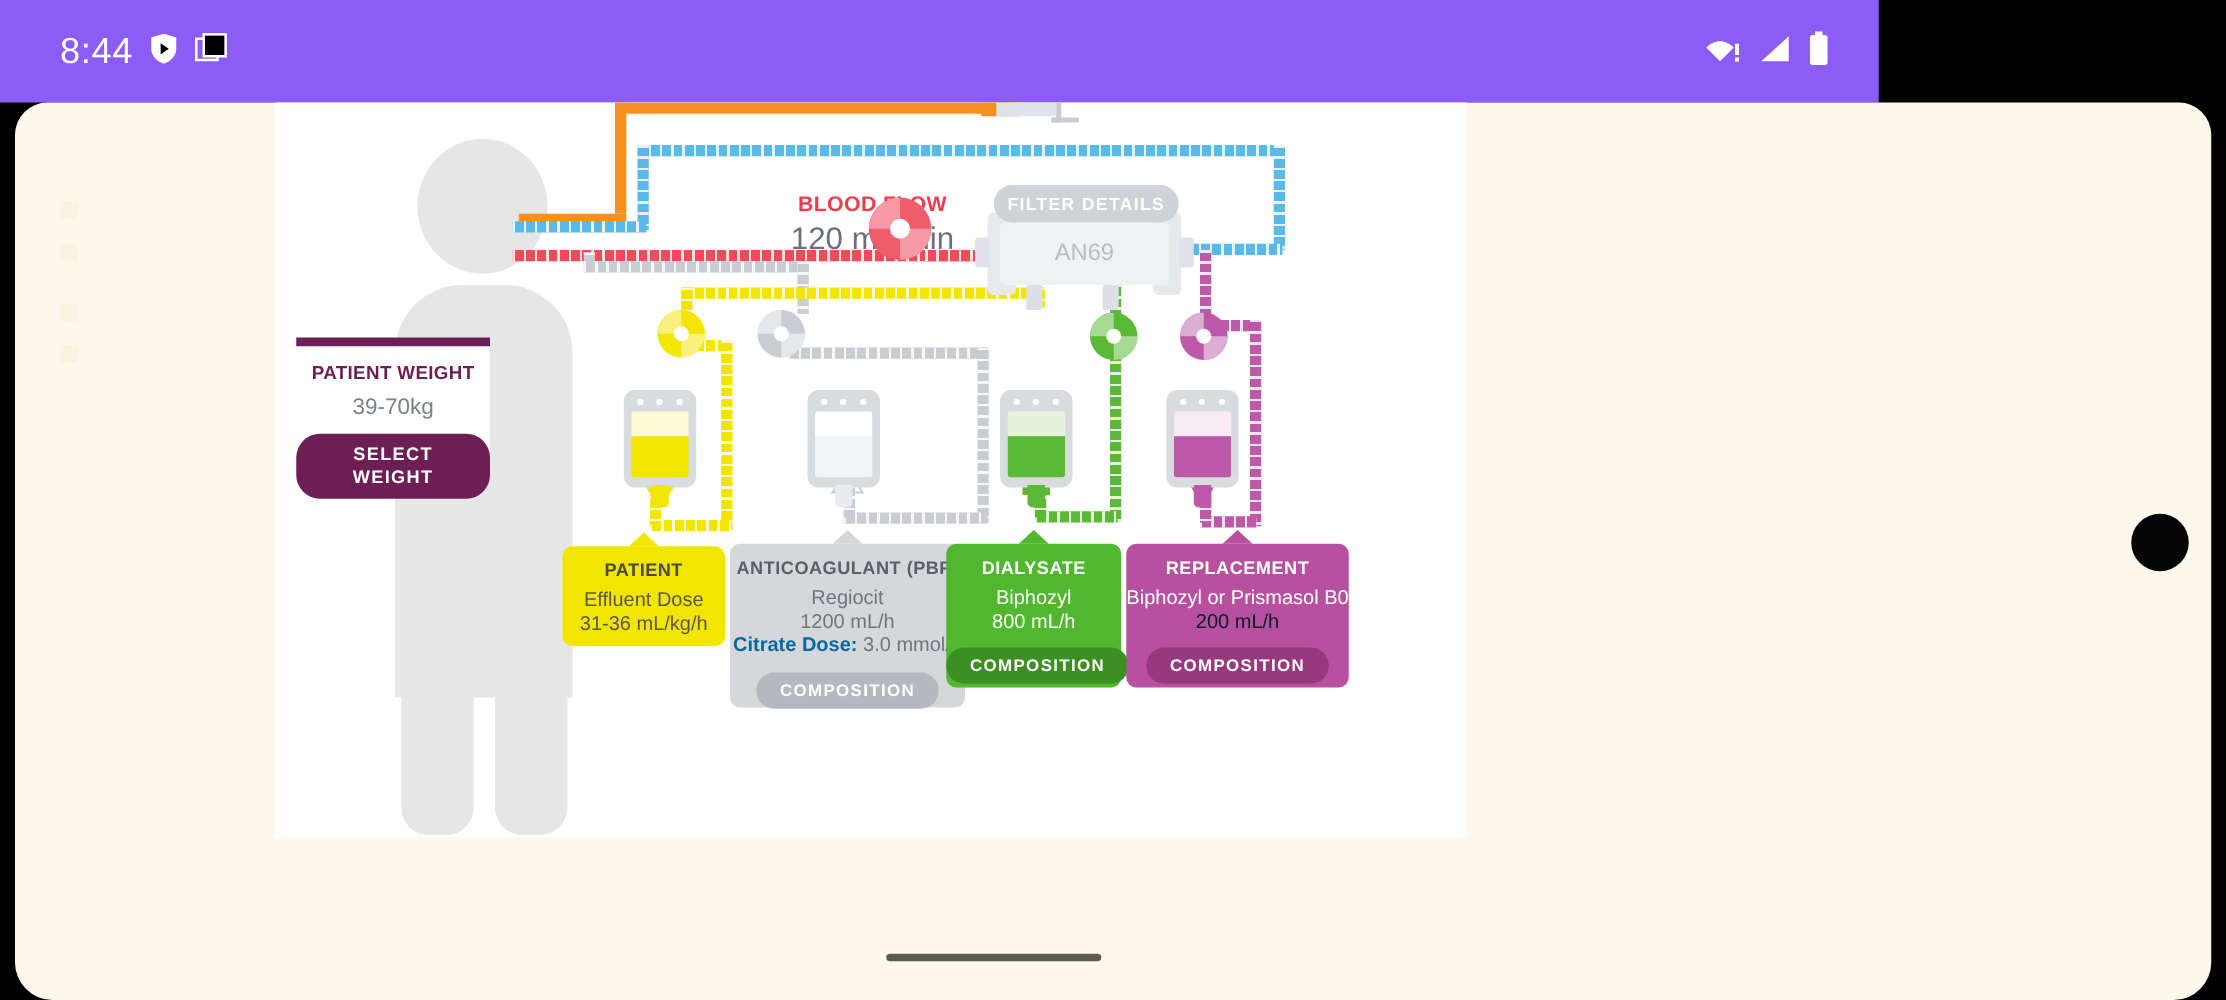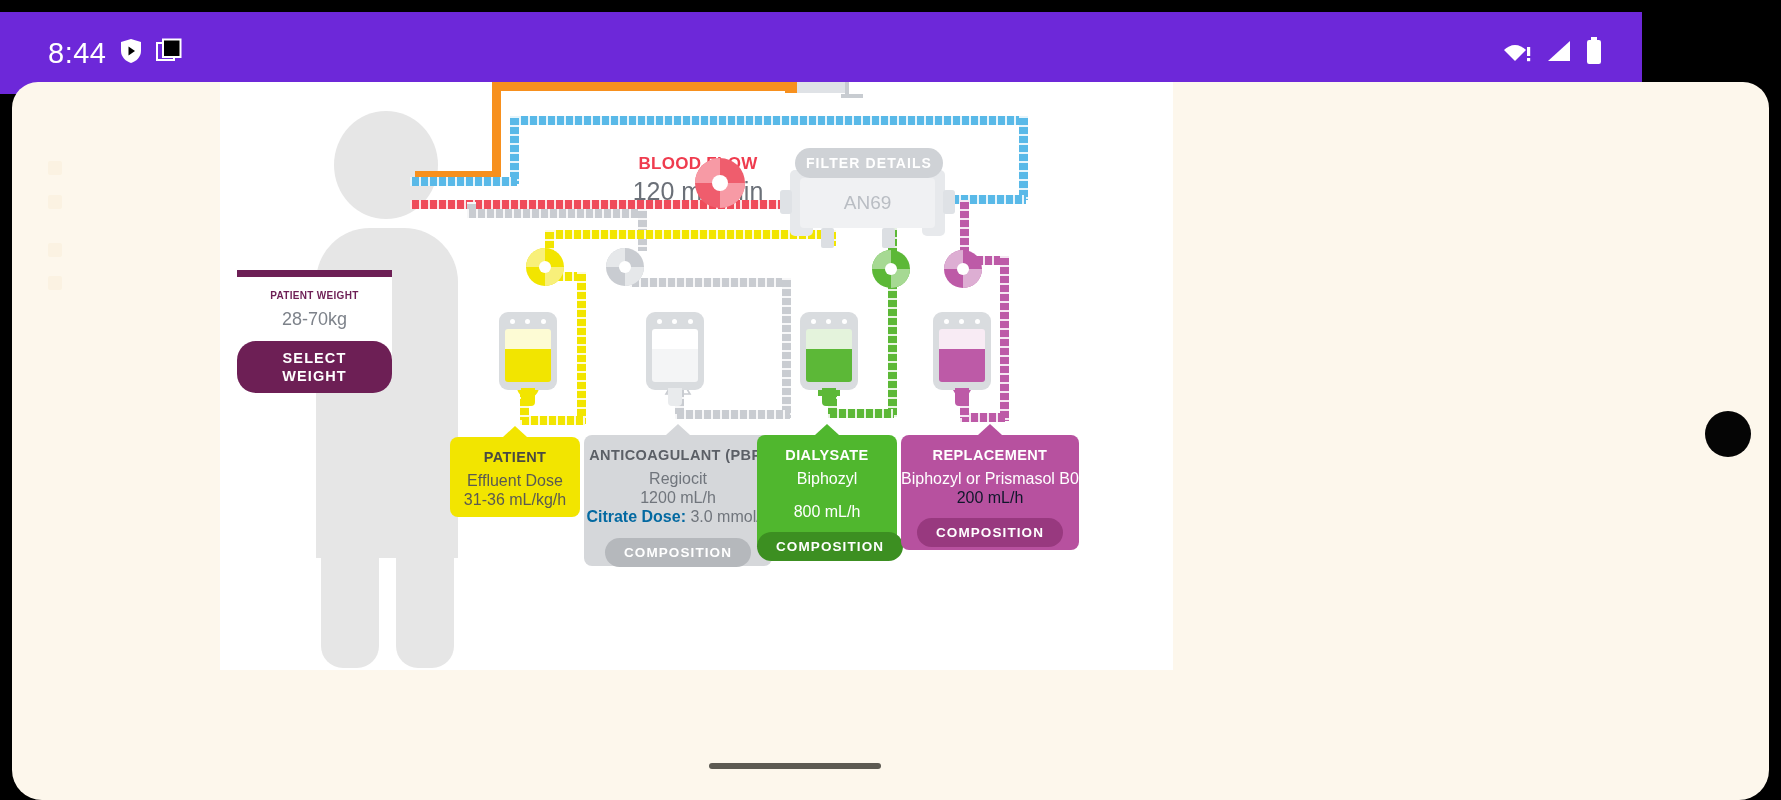--- a/index.html
+++ b/index.html
@@ -6,22 +6,22 @@
   html, body {
     width: 1781px; height: 800px;
     background: #000;
     font-family: "Liberation Sans", sans-serif;
     overflow: hidden;
   }
   #screen { position:relative; width:1781px; height:800px; background:#000; }
 
   
   #statusbar {
-    position:absolute; left:0; top:0; width:1642px; height:82px;
-    background:#6d28d9; color:#fff;margin-top:12px;
+    position:absolute; left:0; top:0; width:1503px; height:82px;
+    background:#8b5cf6; color:#fff;
   }
   #status-left { position:absolute; left:48px; top:0; height:82px; display:flex; align-items:center; gap:14px; }
   #clock { font-size:29px; letter-spacing:.5px; font-family:"Liberation Sans",sans-serif; }
   #status-right { position:absolute; right:40px; top:0; height:82px; display:flex; align-items:center; gap:14px; }
 
   
   #app {
     position:absolute; left:12px; top:82px; width:1757px; height:718px;
     background:#fdf7ec;
     border-radius:26px 26px 30px 30px;
@@ -119,21 +119,21 @@
   .card .c-title { font-size:14.5px; font-weight:bold; letter-spacing:.4px; }
   .card .c-line { font-size:16px; margin-top:7px; line-height:1.14; }
   .card .c-btn {
     display:inline-block; margin-top:11px; padding:7px 19px; border-radius:16px;
     font-size:13.5px; font-weight:bold; letter-spacing:1.1px; color:#fff;
   }
 
   
   .panel { position:absolute; background:#fff; text-align:center; }
   .panel .p-bar { height:7px; width:100%; }
-  .panel .p-title { font-size:10px; font-weight:bold; letter-spacing:.3px; margin-top:13px; }
+  .panel .p-title { font-size:15px; font-weight:bold; letter-spacing:.3px; margin-top:13px; }
   .panel .p-val { font-size:18px; color:#7d828a; margin-top:8px; }
   .panel .p-btn {
     display:inline-block; margin-top:11px; padding:8px 20px; border-radius:19px;
     color:#fff; font-size:14.5px; font-weight:bold; letter-spacing:1.1px; line-height:1.25;
   }
   sup { font-size:.7em; }
 </style>
 </head>
 <body>
 
@@ -343,21 +343,21 @@
           <div class="bag-bot-fill" style="background:#bd5aa7;"></div>
         </div>
       </div>
       <div class="bag-neck" style="left:735px; top:306px; background:#bd5aa7;"></div>
 
     </div>
 
     <div class="panel" style="left:225px; top:188px; width:155px; height:91px;">
       <div class="p-bar" style="background:#6d1f55;"></div>
       <div class="p-title" style="color:#6d1f55;">PATIENT WEIGHT</div>
-      <div class="p-val">28-70kg</div>
+      <div class="p-val">39-70kg</div>
       <div class="p-btn" style="background:#6d1f55;">SELECT WEIGHT</div>
     </div>
 
 
     <div class="card" style="left:438px; top:355px; width:130px; height:80px; background:#f2e500;">
       <div class="arrow" style="border-bottom:11px solid #f2e500;"></div>
       <div class="c-title" style="color:#4a4a42;">PATIENT</div>
       <div class="c-line" style="color:#5a5a52;">Effluent Dose</div>
       <div class="c-line" style="color:#5a5a52; margin-top:1px;">31-36 mL/kg/h</div>
     </div>
@@ -368,21 +368,21 @@
       <div class="c-line" style="color:#70757c;">Regiocit</div>
       <div class="c-line" style="color:#70757c; margin-top:1px;">1200 mL/h</div>
       <div class="c-line" style="color:#70757c; margin-top:1px;"><b style="color:#0369a1;">Citrate Dose:</b><span> 3.0 mmol/L</span></div>
       <div class="c-btn" style="background:#b5b8bc;">COMPOSITION</div>
     </div>
 
     <div class="card" style="left:745px; top:353px; width:140px; height:115px; background:#50b72e;">
       <div class="arrow" style="border-bottom:11px solid #50b72e;"></div>
       <div class="c-title" style="color:#ffffff;">DIALYSATE</div>
       <div class="c-line" style="color:#ffffff;">Biphozyl</div>
-      <div class="c-line" style="color:#ffffff; margin-top:15px;">800 mL/h</div>
+      <div class="c-line" style="color:#ffffff; margin-top:1px;">800 mL/h</div>
       <div class="c-btn" style="background:#3c8f21;">COMPOSITION</div>
     </div>
 
     <div class="card" style="left:889px; top:353px; width:178px; height:115px; background:#b7519f;">
       <div class="arrow" style="border-bottom:11px solid #b7519f;"></div>
       <div class="c-title" style="color:#ffffff;">REPLACEMENT</div>
       <div class="c-line" style="color:#ffffff;">Biphozyl or Prismasol B0</div>
       <div class="c-line" style="color:#0f172a; margin-top:1px;">200 mL/h</div>
       <div class="c-btn" style="background:#98397f;">COMPOSITION</div>
     </div>

